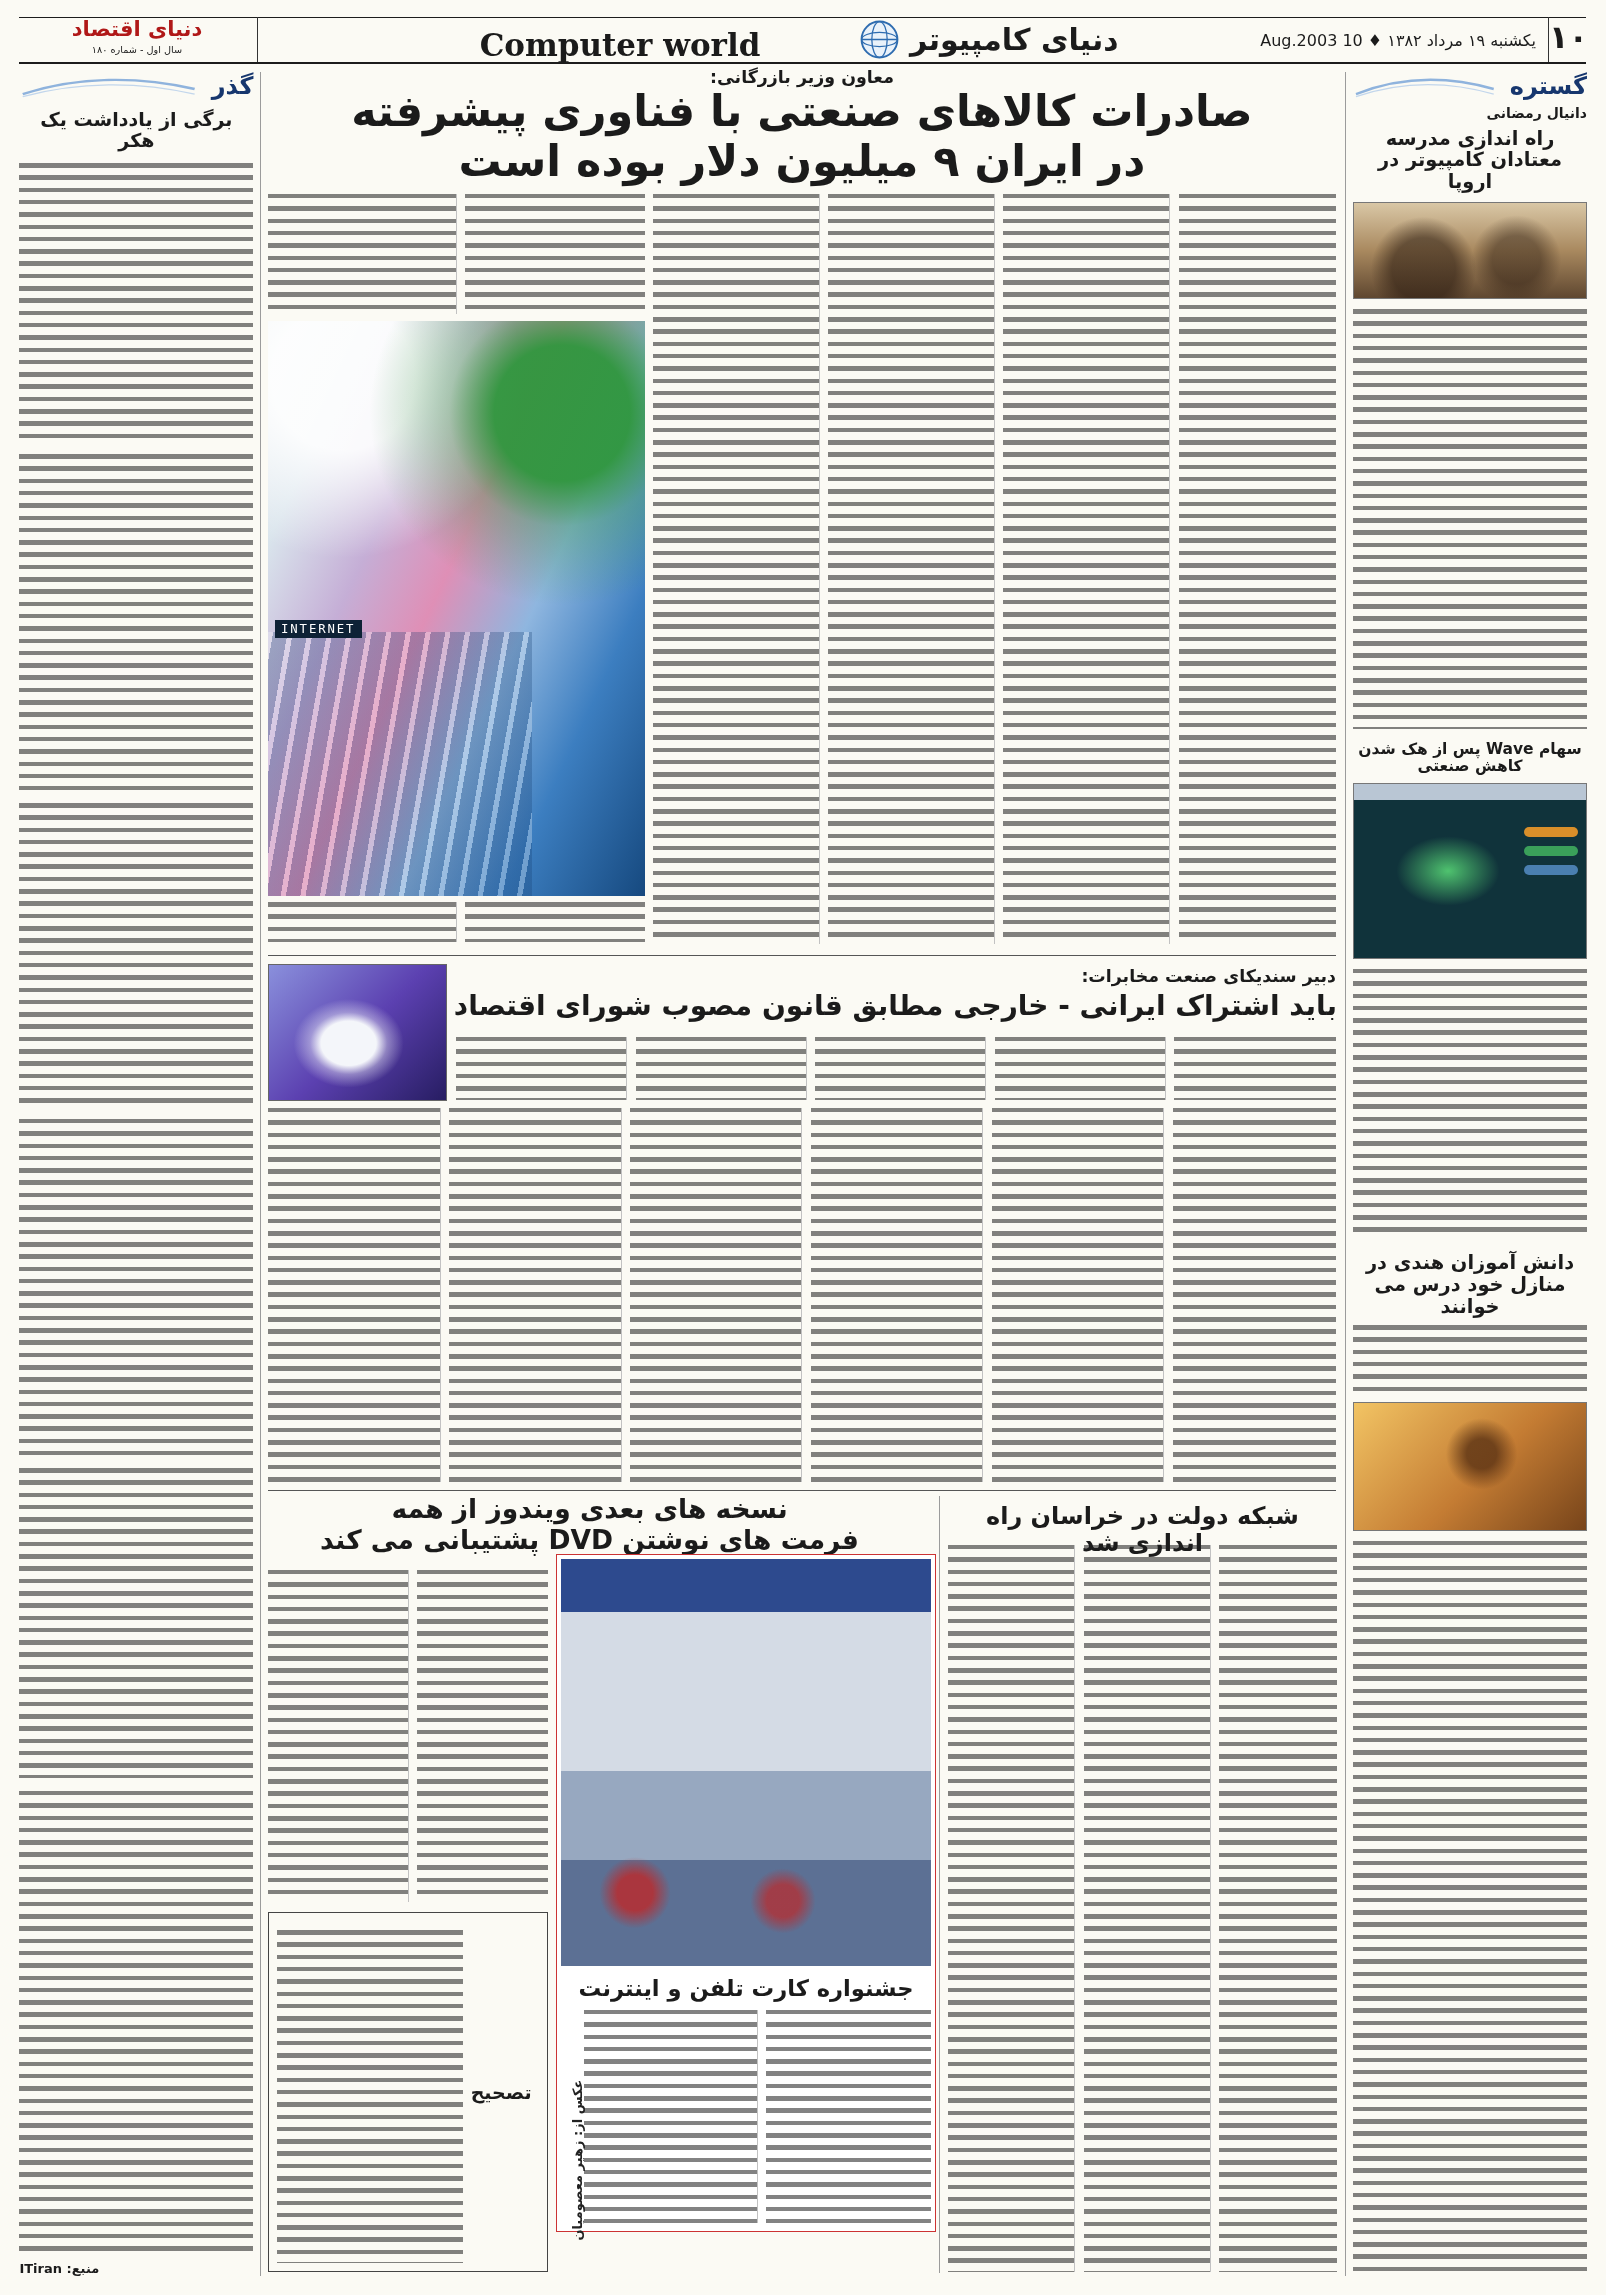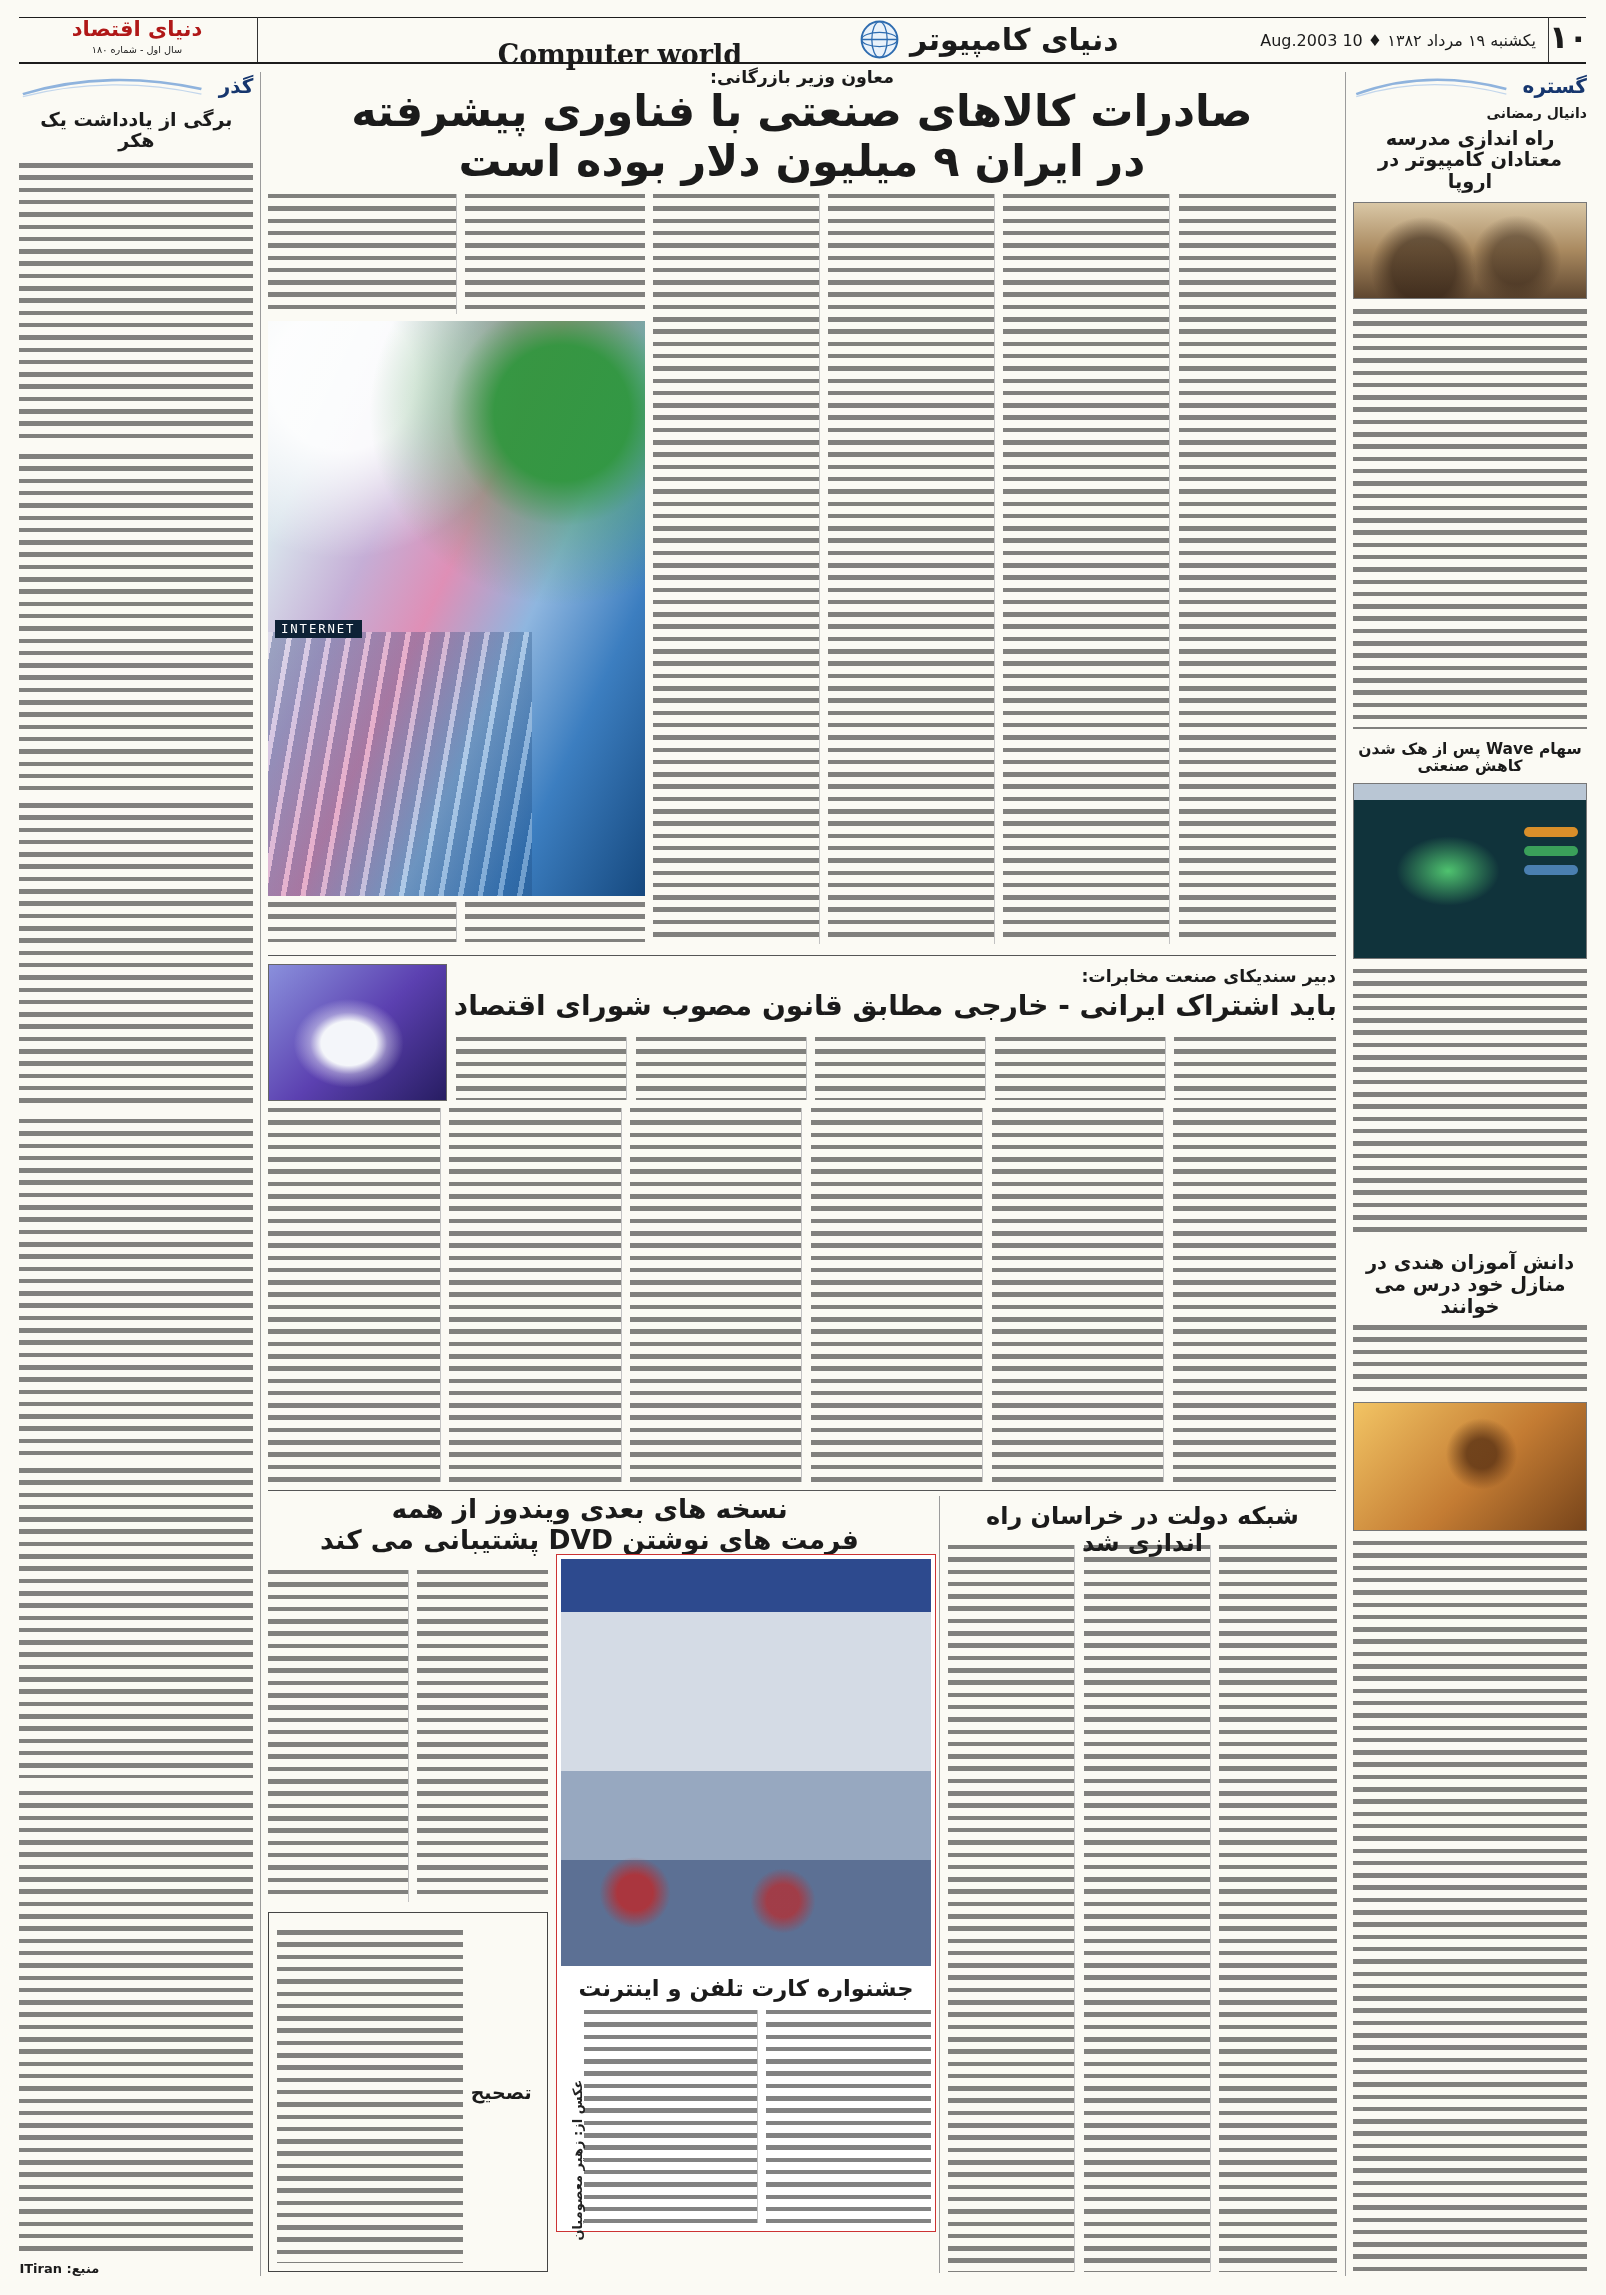--- a/index.html
+++ b/index.html
@@ -8,21 +8,21 @@
   .abs{position:absolute}
   .hrule{background:#1c1c1c}
   .vrule{background:#9b9b9b}
   .center{text-align:center}
   .bold{font-weight:bold}
   
   .sim{background-image:repeating-linear-gradient(to bottom,rgba(28,28,28,.55) 0 4.5px,transparent 4.5px 12.3px)}
   .cols{display:flex;gap:8.4px}
   .cols>.col{flex:1;min-width:0}
   .cols>.col+.col{border-right:0.6px solid #c2c2c2;padding-right:8.4px}
-  .sechead{display:flex;align-items:center;gap:13px;color:#16366e;font-weight:bold;font-size:20px;height:28px}
+  .sechead{display:flex;align-items:center;gap:13px;color:#16366e;font-weight:bold;font-size:24px;height:28px}
   .sechead svg{flex:1;height:23px}
   .flow{display:flex;flex-direction:column}
   .sb-photo{width:100%;border:0.6px solid #777}
   .kicker{font-weight:bold}
   .headline{font-weight:bold;line-height:1.12}
   
   .ph-collage{background:
      radial-gradient(circle at 78% 16%, rgba(46,150,60,.95) 0 12%, rgba(46,150,60,.35) 20%, transparent 34%),
      radial-gradient(circle at 20% 10%, rgba(255,255,255,.9) 0 12%, transparent 30%),
      linear-gradient(115deg,#eef2f4 0%,#d9e4ec 16%,#c5aed6 32%,#df8fb6 46%,#8fb6df 62%,#3c7ec0 78%,#16497f 100%)}
@@ -59,21 +59,21 @@
 <div class="page">
 
   <div class="abs hrule" style="left:19.4px;top:17px;width:1567px;height:1.3px"></div>
 
   <div class="abs" style="left:22px;top:19.4px;width:230px;height:40px">
     <div class="mast-name">دنیای اقتصاد</div>
     <div class="mast-issue">سال اول - شماره ۱۸۰</div>
   </div>
   <div class="abs" style="left:257px;top:17px;width:1.3px;height:46px;background:#333"></div>
 
-  <div class="abs center" style="left:452px;top:39px;width:336px;font-family:'DejaVu Serif',serif;font-weight:bold;font-size:27px">Computer world</div>
+  <div class="abs center" style="left:452px;top:27px;width:336px;font-family:'DejaVu Serif',serif;font-weight:bold;font-size:31px">Computer world</div>
 
   <span class="abs" style="left:859px;top:19.4px;width:41px;height:41px">
     <svg viewBox="0 0 64 64" width="41" height="41">
       <circle cx="32" cy="32" r="28" fill="#eaf2fa" stroke="#2e6cb0" stroke-width="3"></circle>
       <ellipse cx="32" cy="32" rx="28" ry="11" fill="none" stroke="#2e6cb0" stroke-width="2"></ellipse>
       <ellipse cx="32" cy="32" rx="12" ry="28" fill="none" stroke="#2e6cb0" stroke-width="2"></ellipse>
       <line x1="4" y1="32" x2="60" y2="32" stroke="#2e6cb0" stroke-width="2"></line>
     </svg>
   </span>
 

